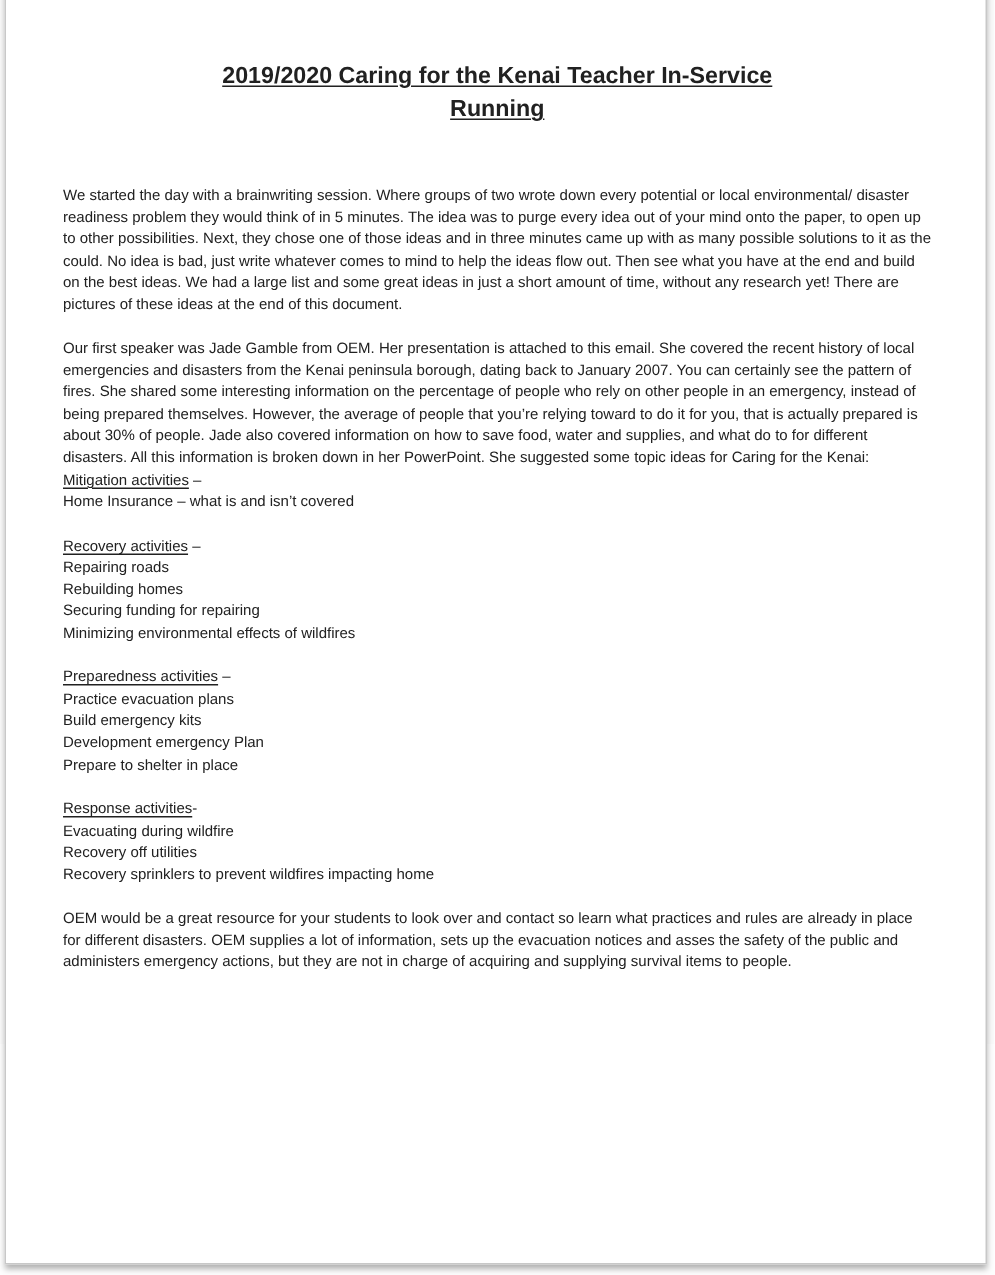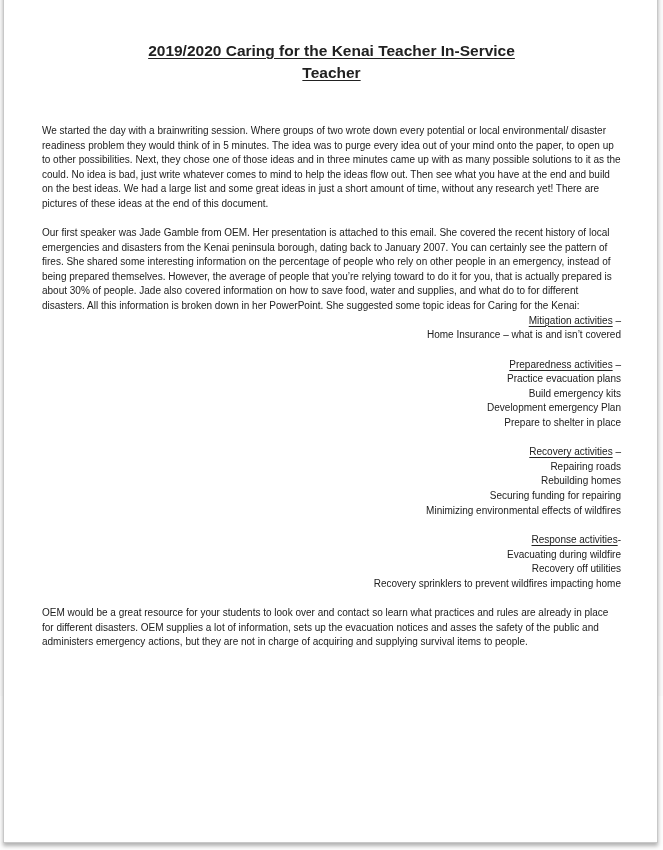--- a/index.html
+++ b/index.html
@@ -50,60 +50,59 @@
     letter-spacing: 0;
   }
   p.doc-text {
     margin: 0 0 15px 0;
   }
   p.doc-text.tight {
     margin-bottom: 0;
   }
   .section {
     margin: 0 0 15px 0;
-    text-align: right;
   }
   p.doc-text.closing {
     margin-bottom: 0;
   }
 </style>
 </head>
 <body>
 
 <div class="canvas">
   <div class="page">
 
     <h1 class="title">
       <span class="title-line">2019/2020 Caring for the Kenai Teacher In-Service</span>
-      <span class="title-line">Teacher</span>
+      <span class="title-line">Running</span>
     </h1>
 
     <p class="doc-text">We started the day with a brainwriting session. Where groups of two wrote down every potential or local environmental/ disaster readiness problem they would think of in 5 minutes. The idea was to purge every idea out of your mind onto the paper, to open up to other possibilities. Next, they chose one of those ideas and in three minutes came up with as many possible solutions to it as the could. No idea is bad, just write whatever comes to mind to help the ideas flow out. Then see what you have at the end and build on the best ideas. We had a large list and some great ideas in just a short amount of time, without any research yet! There are pictures of these ideas at the end of this document.</p>
 
     <p class="doc-text tight">Our first speaker was Jade Gamble from OEM. Her presentation is attached to this email. She covered the recent history of local emergencies and disasters from the Kenai peninsula borough, dating back to January 2007. You can certainly see the pattern of fires. She shared some interesting information on the percentage of people who rely on other people in an emergency, instead of being prepared themselves. However, the average of people that you’re relying toward to do it for you, that is actually prepared is about 30% of people. Jade also covered information on how to save food, water and supplies, and what do to for different disasters. All this information is broken down in her PowerPoint. She suggested some topic ideas for Caring for the Kenai:</p>
 
     <div class="section">
       <div class="section-heading"><span class="u">Mitigation activities</span><span> –</span></div>
       <div class="line">Home Insurance – what is and isn’t covered</div>
     </div>
 
     <div class="section">
+      <div class="section-heading"><span class="u">Recovery activities</span><span> –</span></div>
+      <div class="line">Repairing roads</div>
+      <div class="line">Rebuilding homes</div>
+      <div class="line">Securing funding for repairing</div>
+      <div class="line">Minimizing environmental effects of wildfires</div>
+    </div>
+
+    <div class="section">
       <div class="section-heading"><span class="u">Preparedness activities</span><span> –</span></div>
       <div class="line">Practice evacuation plans</div>
       <div class="line">Build emergency kits</div>
       <div class="line">Development emergency Plan</div>
       <div class="line">Prepare to shelter in place</div>
-    </div>
-
-    <div class="section">
-      <div class="section-heading"><span class="u">Recovery activities</span><span> –</span></div>
-      <div class="line">Repairing roads</div>
-      <div class="line">Rebuilding homes</div>
-      <div class="line">Securing funding for repairing</div>
-      <div class="line">Minimizing environmental effects of wildfires</div>
     </div>
 
     <div class="section">
       <div class="section-heading"><span class="u">Response activities</span><span>-</span></div>
       <div class="line">Evacuating during wildfire</div>
       <div class="line">Recovery off utilities</div>
       <div class="line">Recovery sprinklers to prevent wildfires impacting home</div>
     </div>
 
     <p class="doc-text closing">OEM would be a great resource for your students to look over and contact so learn what practices and rules are already in place for different disasters. OEM supplies a lot of information, sets up the evacuation notices and asses the safety of the public and administers emergency actions, but they are not in charge of acquiring and supplying survival items to people.</p>

